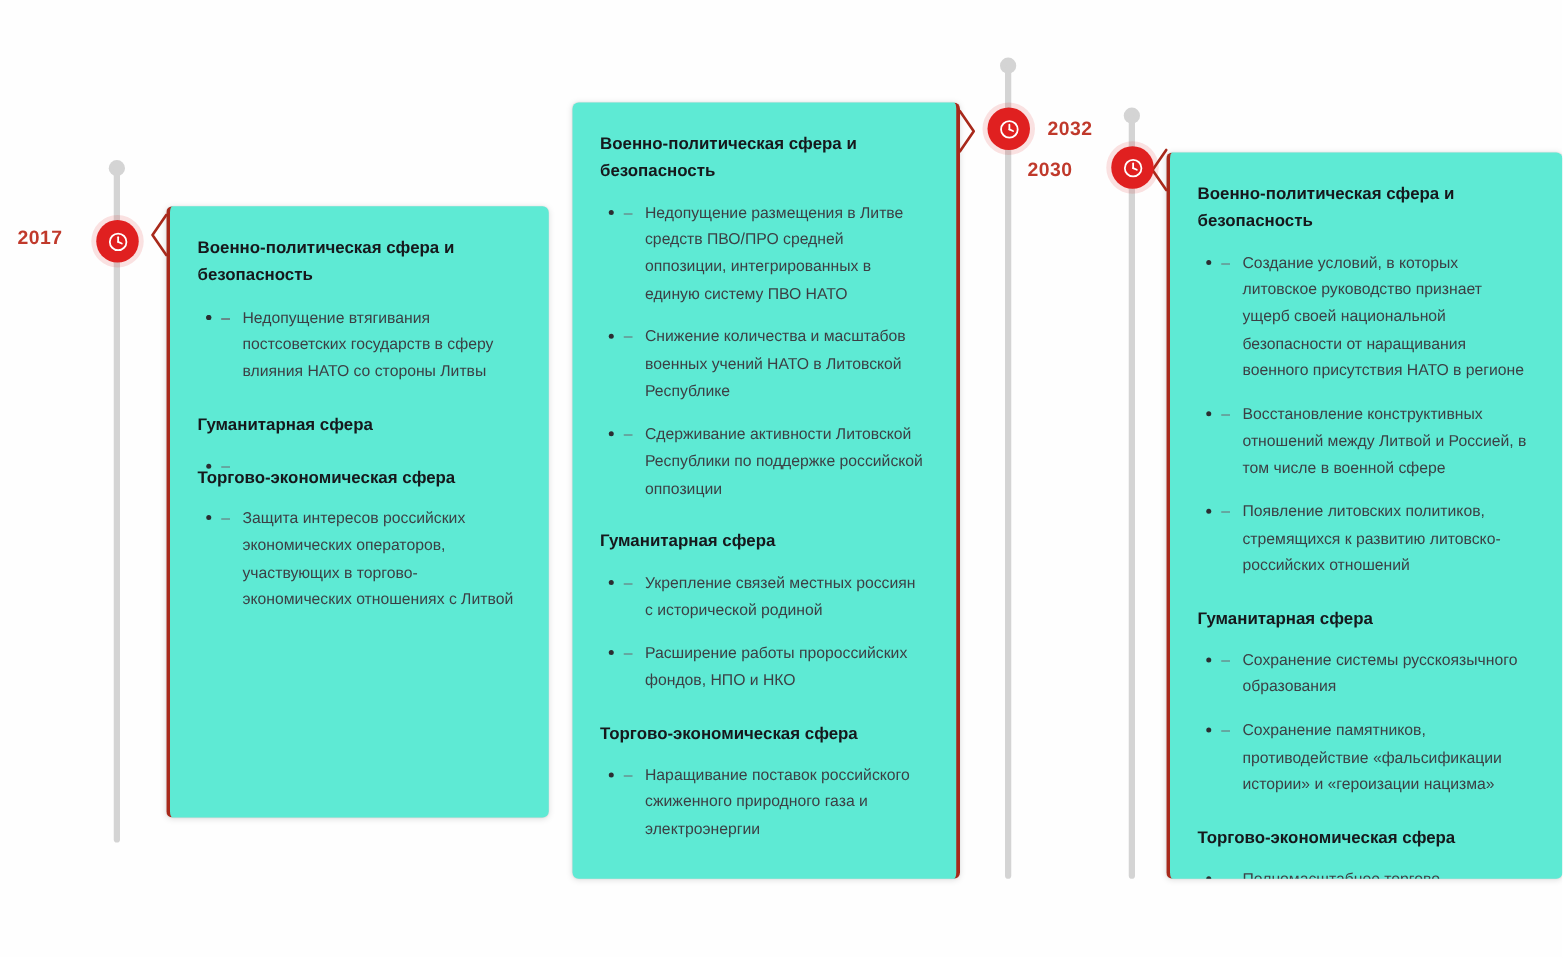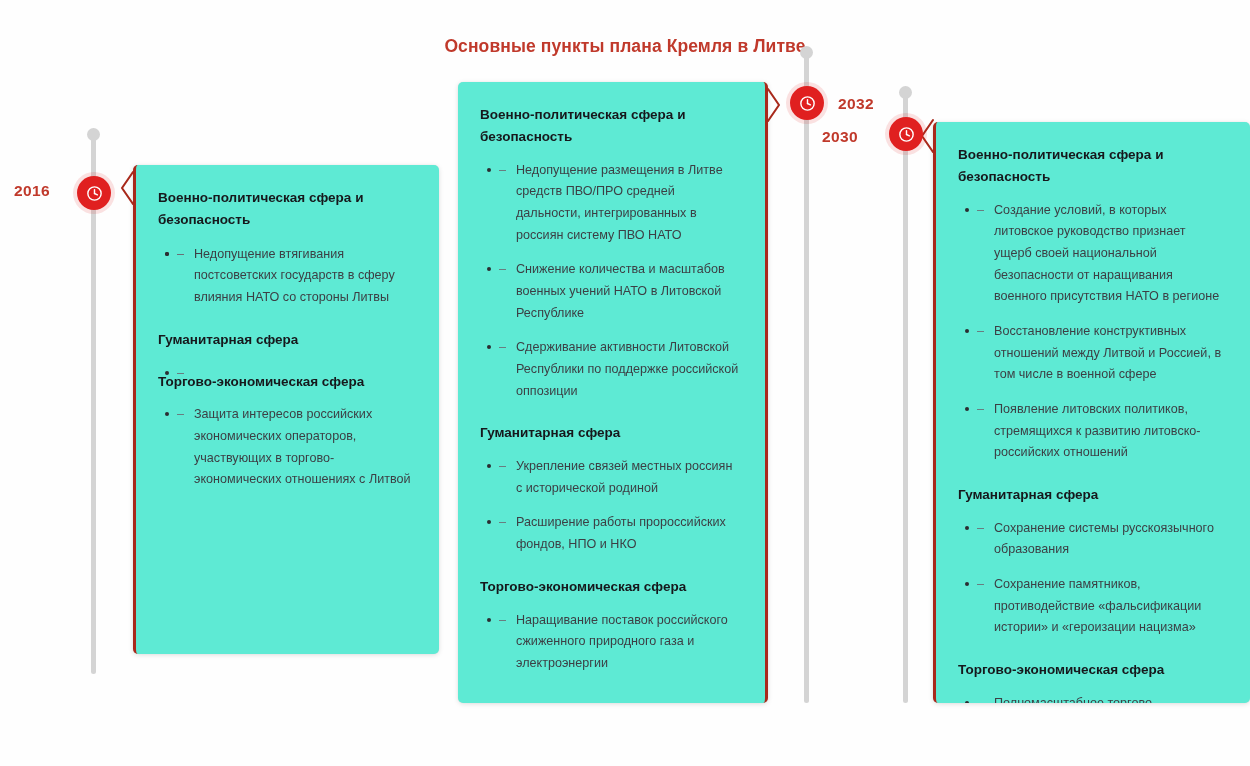--- a/index.html
+++ b/index.html
@@ -144,26 +144,25 @@
     left: 19px;
     top: 0;
     color: #6b6f75;
   }
 </style>
 </head>
 <body>
 
 <div id="canvas">
 
-  <div class="page-title">Основные пункты плана Кремля в Литве</div>
 
   <div class="pin-cap" style="left:87px; top:128px;"></div>
   <div class="pin-line" style="left:91px; top:134px; height:540px;"></div>
 
-  <div class="year" style="left:14px; top:182px;">2016</div>
+  <div class="year" style="left:14px; top:182px;">2017</div>
 
   <div class="badge" style="left:77px; top:176px;">
     <svg width="19" height="19" viewBox="0 0 24 24">
       <circle cx="12" cy="12" r="8.4" fill="none" stroke="#ffffff" stroke-width="1.8"></circle>
       <line x1="12" y1="12" x2="12" y2="7.2" stroke="#ffffff" stroke-width="1.8" stroke-linecap="round"></line>
       <line x1="12" y1="12" x2="15.7" y2="13.7" stroke="#ffffff" stroke-width="1.8" stroke-linecap="round"></line>
     </svg>
   </div>
 
   <svg class="notch" width="16" height="36" style="left:119px; top:170px;">
@@ -214,21 +213,21 @@
   <svg class="notch" width="16" height="36" style="left:766px; top:87px;">
     <polyline points="2,2 13,18 2,34" fill="none" stroke="#a8291b" stroke-width="2.1" stroke-linecap="round" stroke-linejoin="round"></polyline>
   </svg>
 
   <div class="card border-right" style="left:458px; top:82px; width:310px; height:621px;">
     <div class="card-inner">
 
       <div class="sec-block">
         <div class="sec-title">Военно-политическая сфера и безопасность</div>
         <ul class="items">
-          <li><span class="dot"></span><span class="dash">–</span><span>Недопущение размещения в Литве средств ПВО/ПРО средней дальности, интегрированных в россиян систему ПВО НАТО</span></li>
+          <li><span class="dot"></span><span class="dash">–</span><span>Недопущение размещения в Литве средств ПВО/ПРО средней оппозиции, интегрированных в единую систему ПВО НАТО</span></li>
           <li><span class="dot"></span><span class="dash">–</span><span>Снижение количества и масштабов военных учений НАТО в Литовской Республике</span></li>
           <li><span class="dot"></span><span class="dash">–</span><span>Сдерживание активности Литовской Республики по поддержке российской оппозиции</span></li>
         </ul>
       </div>
 
       <div class="sec-block">
         <div class="sec-title">Гуманитарная сфера</div>
         <ul class="items">
           <li><span class="dot"></span><span class="dash">–</span><span>Укрепление связей местных россиян с исторической родиной</span></li>
           <li><span class="dot"></span><span class="dash">–</span><span>Расширение работы пророссийских фондов, НПО и НКО</span></li>

